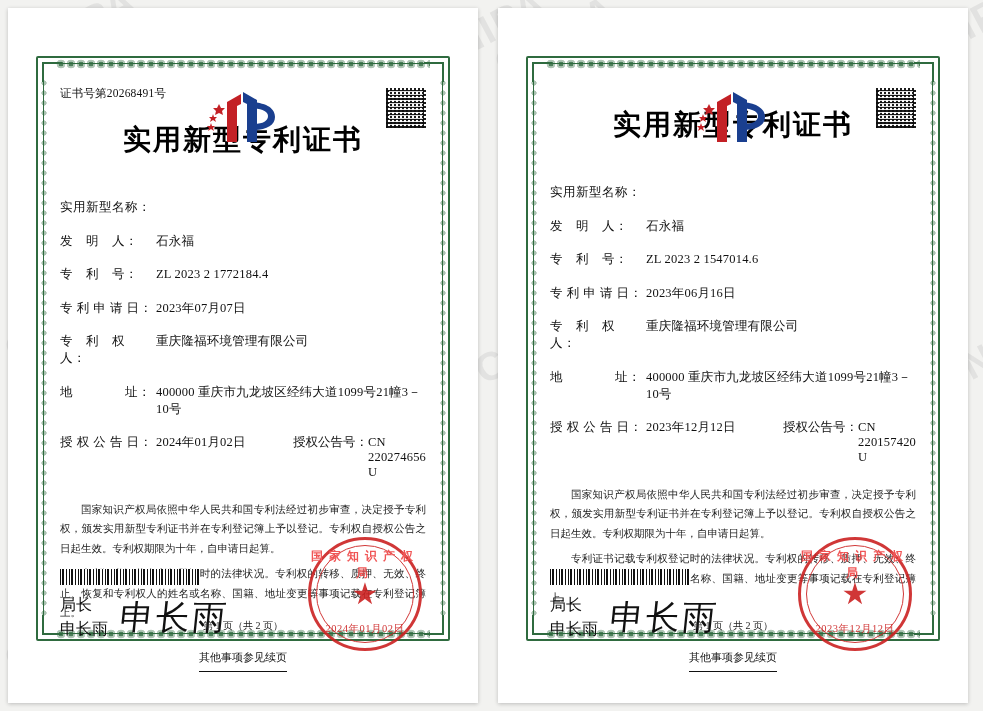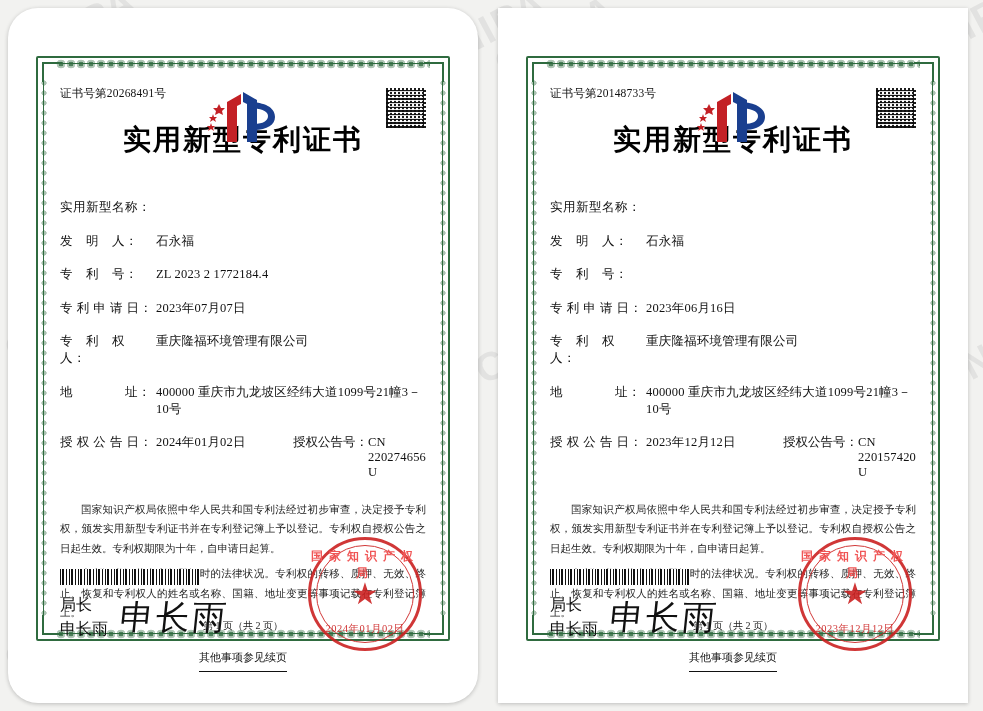--- a/index.html
+++ b/index.html
@@ -31,21 +31,21 @@
 
   .sheet {
     position: absolute;
     top: 8px;
     width: 470px;
     height: 695px;
     background: #ffffff;
     box-shadow: 0 1px 4px rgba(0,0,0,0.22);
     overflow: hidden;
   }
-  .sheet.left  { left: 8px; border-radius: 30px; }
+  .sheet.left  { left: 8px; }
   .sheet.right { left: 498px; }
 
   
   .border-outer {
     position: absolute;
     left: 28px; right: 28px;
     top: 48px; bottom: 62px;
     border: 2px solid #2f6b3f;
     border-radius: 2px;
   }
@@ -391,21 +391,20 @@
       <div class="side-rail l"></div>
       <div class="side-rail r"></div>
       <div class="corner tl"></div>
       <div class="corner tr"></div>
       <div class="corner bl"></div>
       <div class="corner br"></div>
     </div>
   </div>
 
   <div class="content">
-    <div class="cert-no">证书号第20148733号</div>
 
     <svg class="logo" viewBox="0 0 92 56">
       <polygon points="46,2 60,10 60,52 50,52 50,14 46,12" fill="#1a3f8f"></polygon>
       <path d="M50,12 C72,12 78,20 78,27 C78,35 70,40 56,40 L56,34 C66,34 71,31 71,26 C71,21 64,18 50,18 Z" fill="#1a3f8f"></path>
       <polygon points="44,4 30,12 30,52 40,52 40,16 44,14" fill="#c32025"></polygon>
       <polygon points="22,14 24,18 28,18 25,21 26,25 22,23 18,25 19,21 16,18 20,18" fill="#c32025"></polygon>
       <polygon points="16,24 17,27 20,27 18,29 19,32 16,30 13,32 14,29 12,27 15,27" fill="#c32025"></polygon>
       <polygon points="14,33 15,36 18,36 16,38 17,41 14,39 11,41 12,38 10,36 13,36" fill="#c32025"></polygon>
     </svg>
 
@@ -416,20 +415,21 @@
     <div class="fields">
       <div class="field">
         <div class="flabel">实用新型名称：</div>
       </div>
       <div class="field">
         <div class="flabel">发　明　人：</div>
         <div class="fvalue">石永福</div>
       </div>
       <div class="field">
         <div class="flabel">专　利　号：</div>
+        <div class="fvalue">ZL 2023 2 1547014.6</div>
       </div>
       <div class="field">
         <div class="flabel">专 利 申 请 日：</div>
         <div class="fvalue">2023年06月16日</div>
       </div>
       <div class="field">
         <div class="flabel">专　利　权　人：</div>
         <div class="fvalue">重庆隆福环境管理有限公司</div>
       </div>
       <div class="field">

